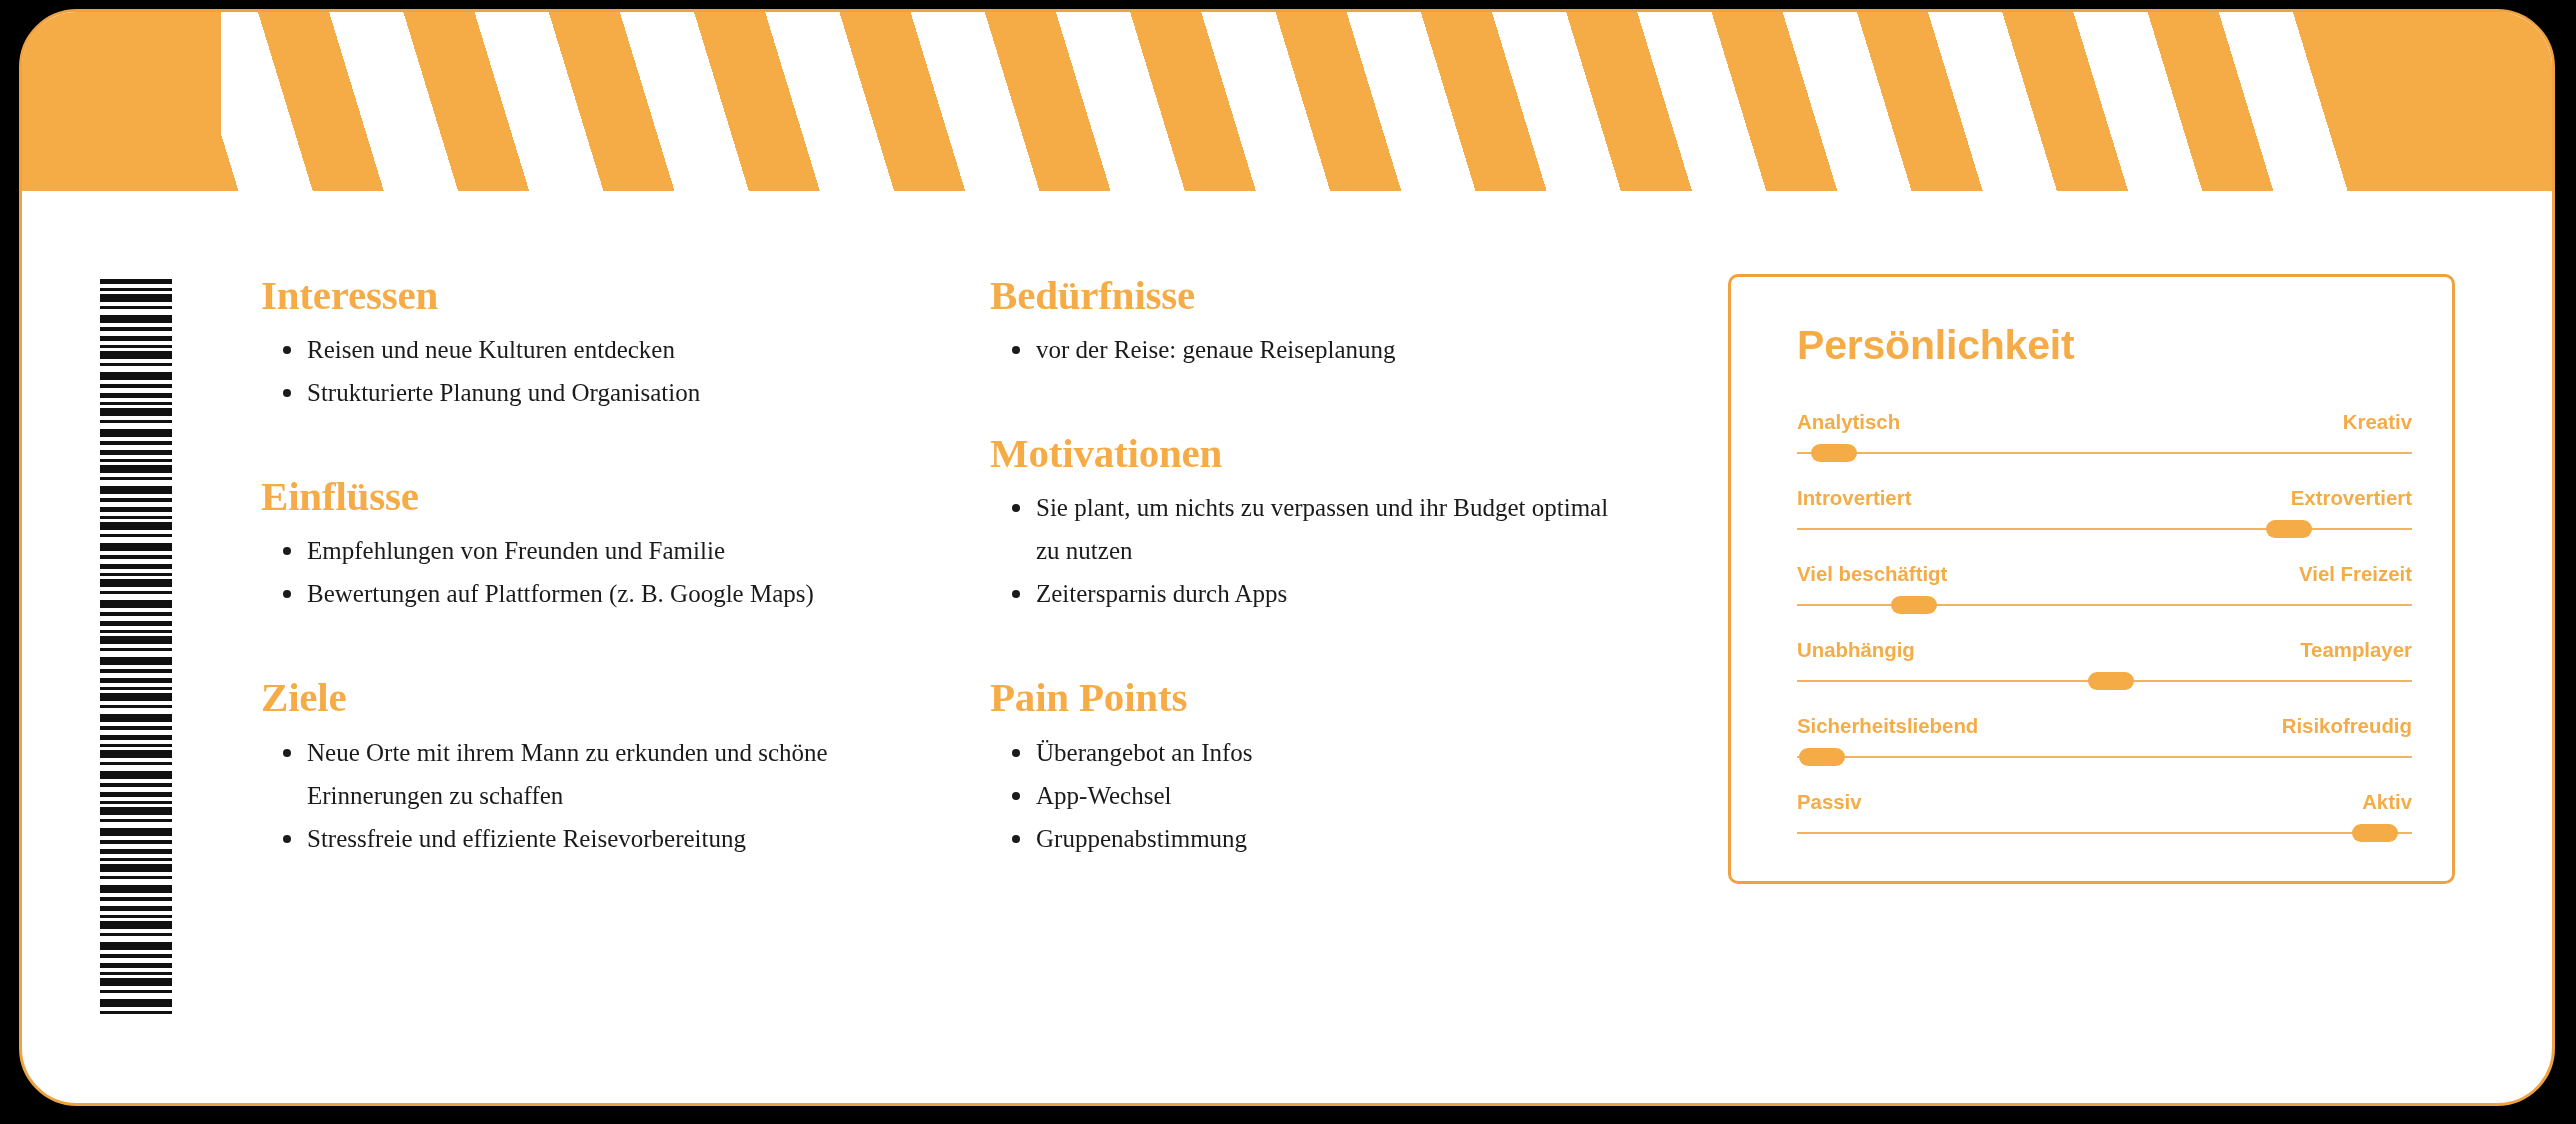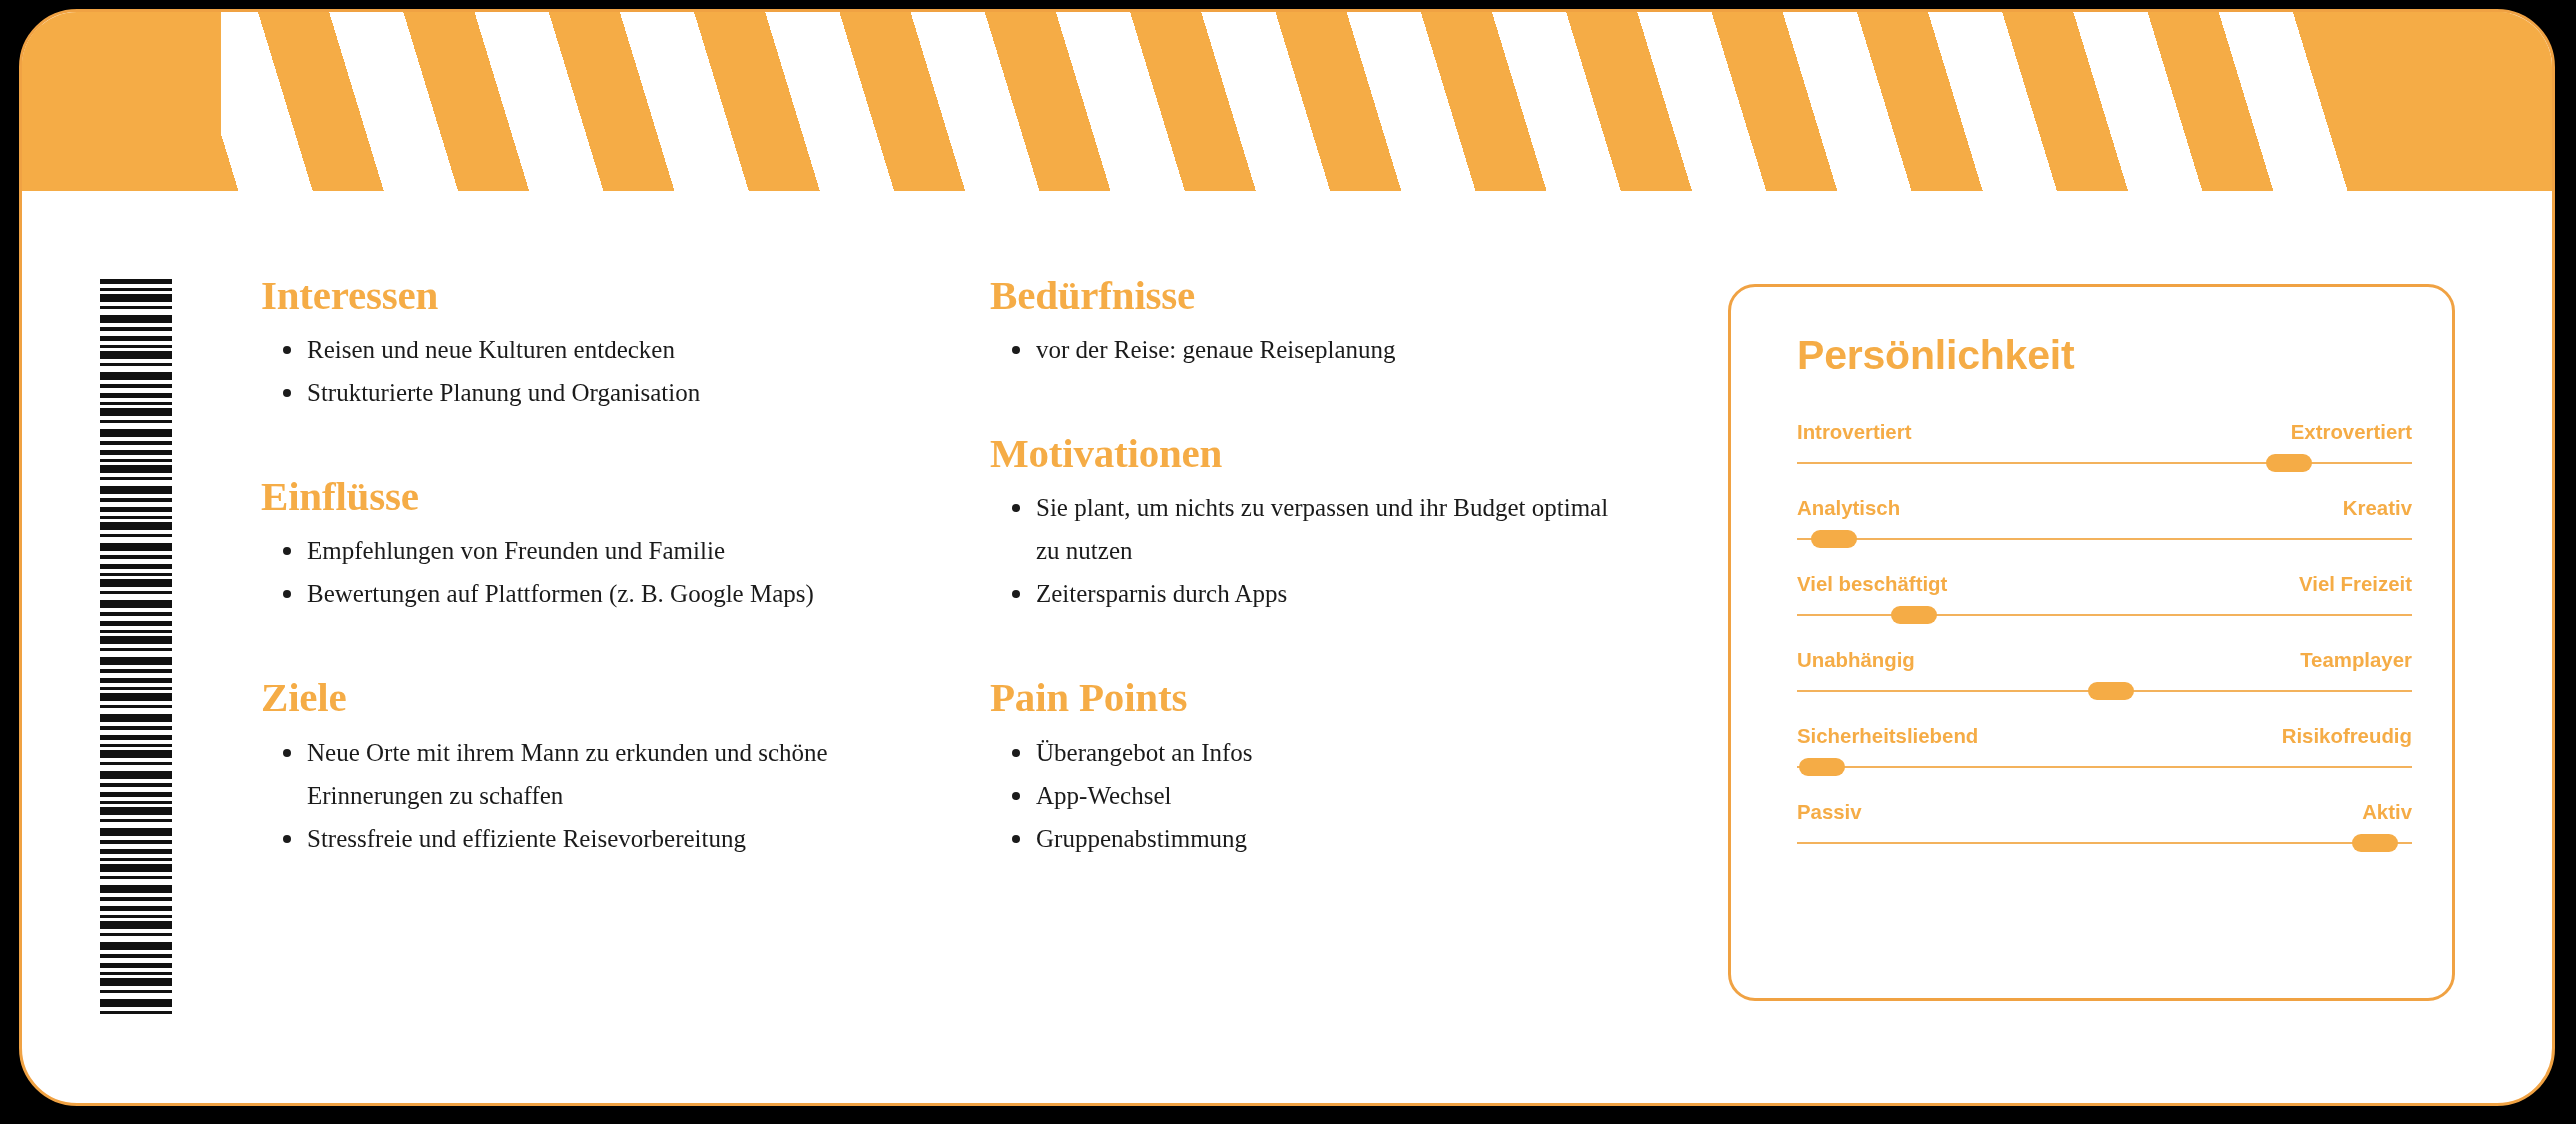--- a/index.html
+++ b/index.html
@@ -135,25 +135,25 @@
     width: 8px;
     height: 8px;
     border-radius: 50%;
     background: #1b1b1b;
   }
 
   
   .personality {
     position: absolute;
     left: 1706px;
-    top: 272px;
+    top: 262px;
     width: 727px;
-    height: 717px;
+    height: 610px;
     border: 3px solid #F0A243;
-    border-radius: 27px;
+    border-radius: 10px;
     box-sizing: border-box;
   }
   .personality-title {
     color: #F5AC46;
     font-size: 41px;
     font-weight: bold;
     margin: 0;
     position: absolute;
     left: 66px;
     top: 45px;
@@ -269,42 +269,42 @@
     </div>
   </div>
 
   <div class="personality">
     <h2 class="personality-title">Persönlichkeit</h2>
 
     <div class="traits">
 
       <div class="trait">
         <div class="trait-labels">
+          <span>Analytisch</span>
+          <span>Kreativ</span>
+        </div>
+        <div class="trait-track">
+          <div class="rail"></div>
+          <div class="knob" style="left: 6%;"></div>
+        </div>
+      </div>
+
+      <div class="trait">
+        <div class="trait-labels">
           <span>Introvertiert</span>
           <span>Extrovertiert</span>
         </div>
         <div class="trait-track">
           <div class="rail"></div>
           <div class="knob" style="left: 80%;"></div>
         </div>
       </div>
 
       <div class="trait">
         <div class="trait-labels">
-          <span>Analytisch</span>
-          <span>Kreativ</span>
-        </div>
-        <div class="trait-track">
-          <div class="rail"></div>
-          <div class="knob" style="left: 6%;"></div>
-        </div>
-      </div>
-
-      <div class="trait">
-        <div class="trait-labels">
           <span>Viel beschäftigt</span>
           <span>Viel Freizeit</span>
         </div>
         <div class="trait-track">
           <div class="rail"></div>
           <div class="knob" style="left: 19%;"></div>
         </div>
       </div>
 
 

